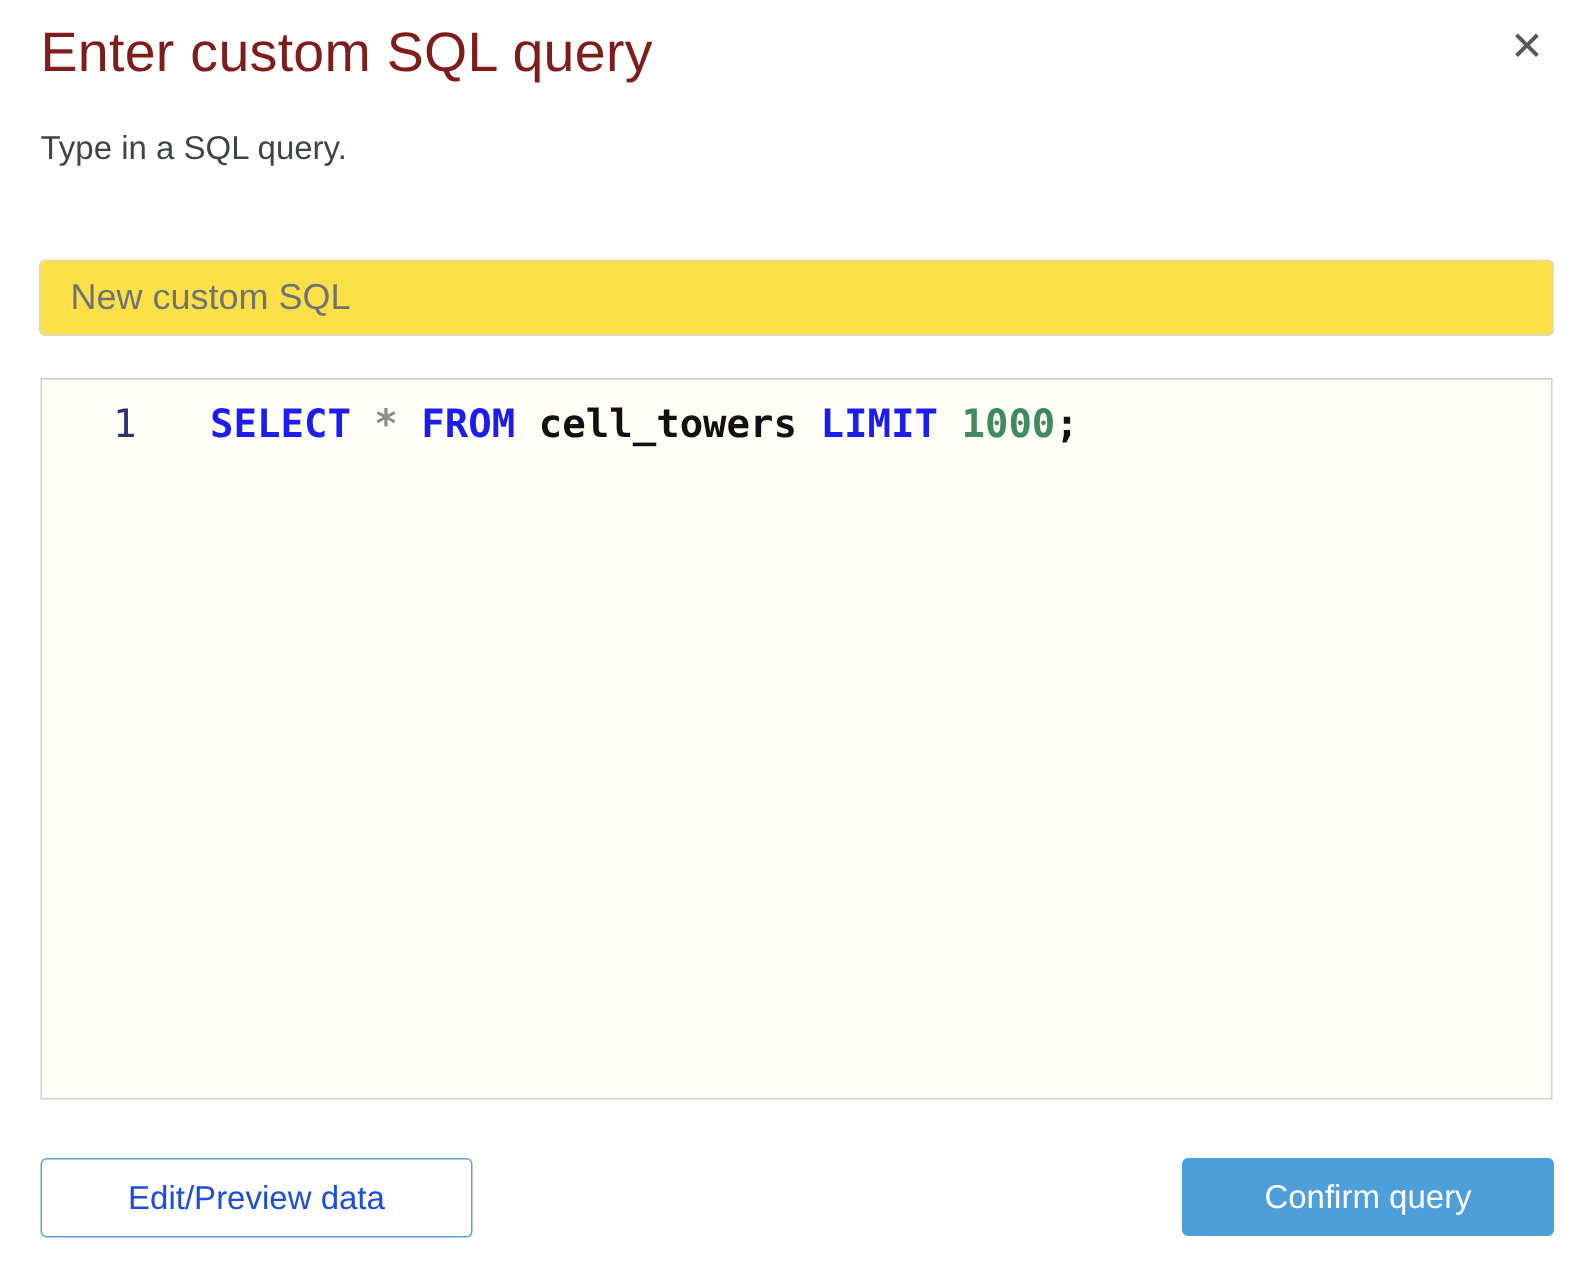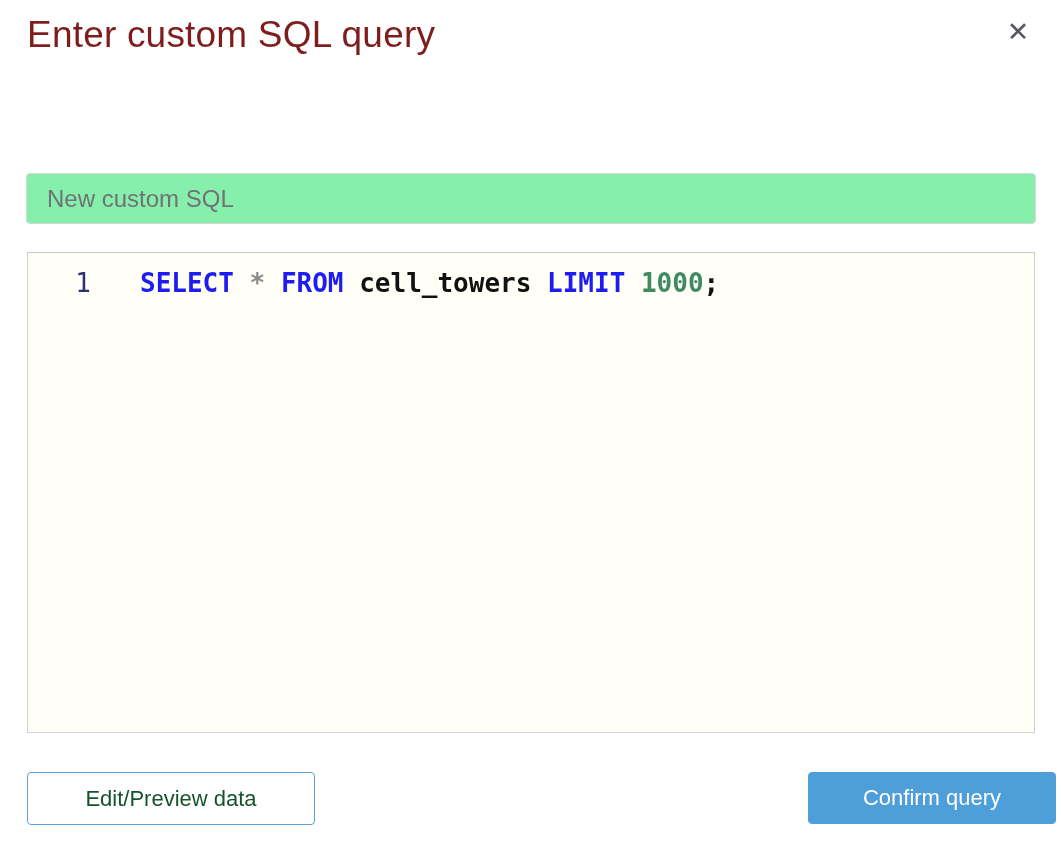--- a/index.html
+++ b/index.html
@@ -27,21 +27,21 @@
   }
   .dialog-subtitle {
     position: absolute; left: 27px; top: 86px;
     font-size: 22px; color: #414447; white-space: nowrap;
   }
 
   .name-input {
     position: absolute; left: 26px; top: 173px;
     width: 1010px; height: 51px;
     border: 1px solid #d6d9da; border-radius: 4px;
-    background: #86efac;
+    background: #fde047;
     padding: 16px 20px;
     font-family: "Liberation Sans", "DejaVu Sans", sans-serif;
     font-size: 24px; color: #707376;
     outline: none;
   }
 
   .sql-editor {
     position: absolute; left: 27px; top: 252px;
     width: 1008px; height: 481px;
     background: #fffef7;
@@ -73,38 +73,39 @@
     position: absolute; top: 772px; height: 53px;
     display: flex; align-items: center; justify-content: center;
     font-family: "Liberation Sans", "DejaVu Sans", sans-serif;
     font-size: 22px; border-radius: 4px; cursor: pointer;
     white-space: nowrap;
   }
   .btn-outline {
     left: 27px; width: 288px;
     background: #ffffff;
     border: 1px solid #5ba0dd;
-    color: #14532d;
+    color: #1d4ed8;
   }
   .btn-primary {
-    left: 808px; width: 248px; height: 52px;
+    left: 788px; width: 248px; height: 52px;
     background: #4e9fd9;
     border: 1px solid #4e9fd9;
     color: #ffffff;
   }
 </style>
 </head>
 <body>
 
 <div class="modal">
 
   <h1 class="dialog-title">Enter custom SQL query</h1>
 
   <button class="close-btn">✕</button>
 
+  <p class="dialog-subtitle">Type in a SQL query.</p>
 
   <input class="name-input" type="text" value="New custom SQL" style="">
 
   <div class="sql-editor">
     <div class="code-line">
       <span class="gutter-num">1</span>
       <span class="code-content"><span class="tok-keyword">SELECT</span><span class="tok-operator"> * </span><span class="tok-keyword">FROM</span><span class="tok-identifier"> cell_towers </span><span class="tok-keyword">LIMIT</span><span class="tok-number"> 1000</span><span class="tok-punctuation">;</span></span>
     </div>
   </div>
 

